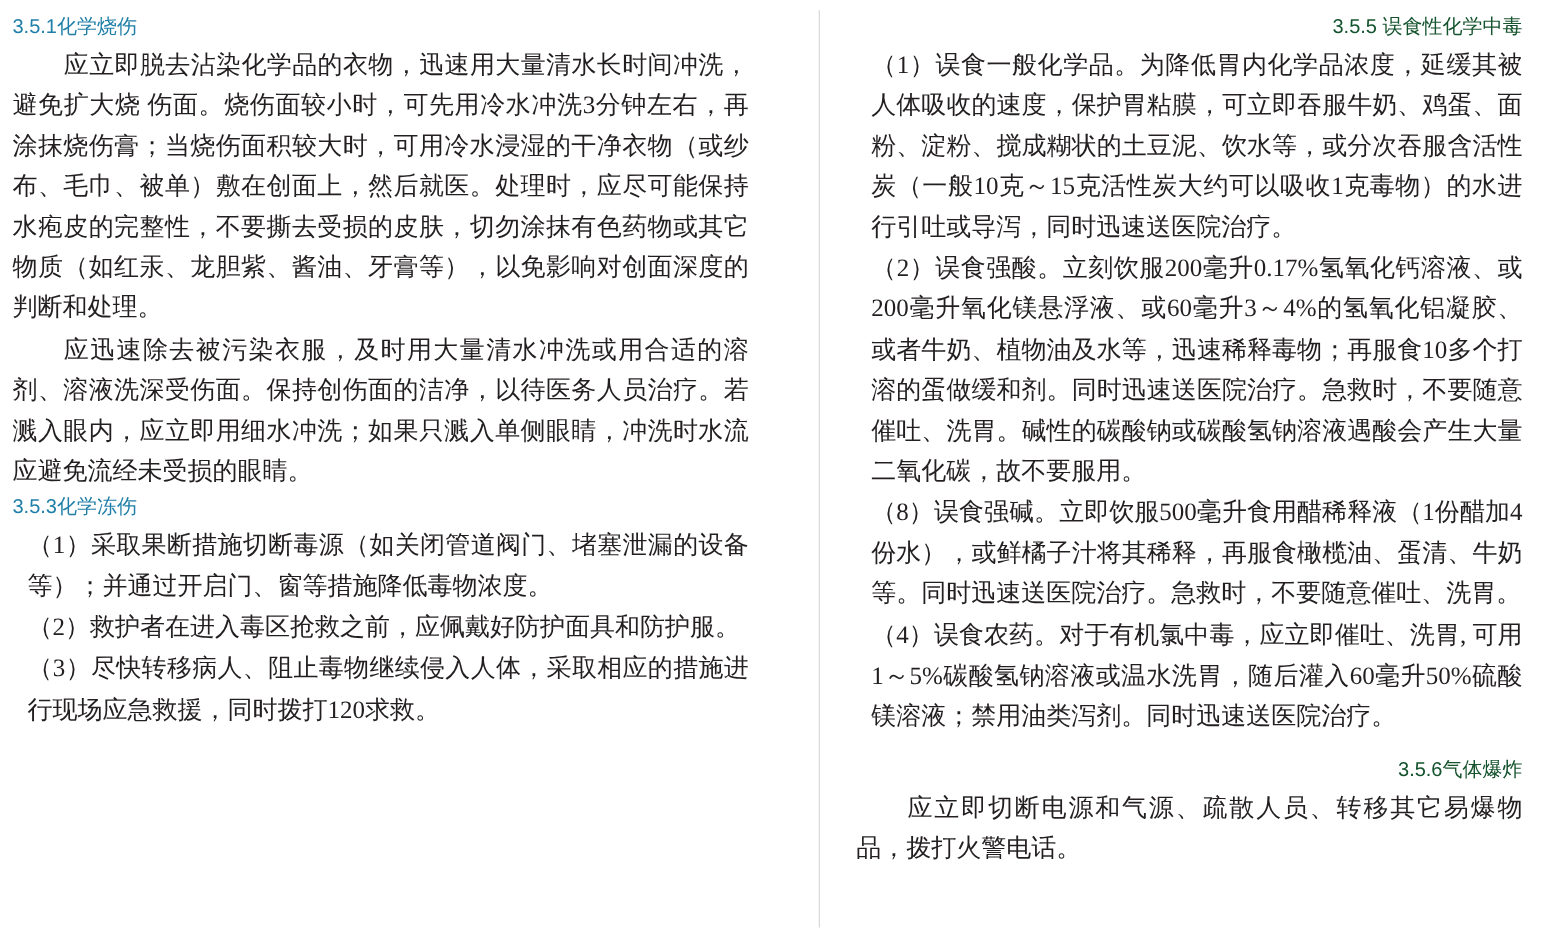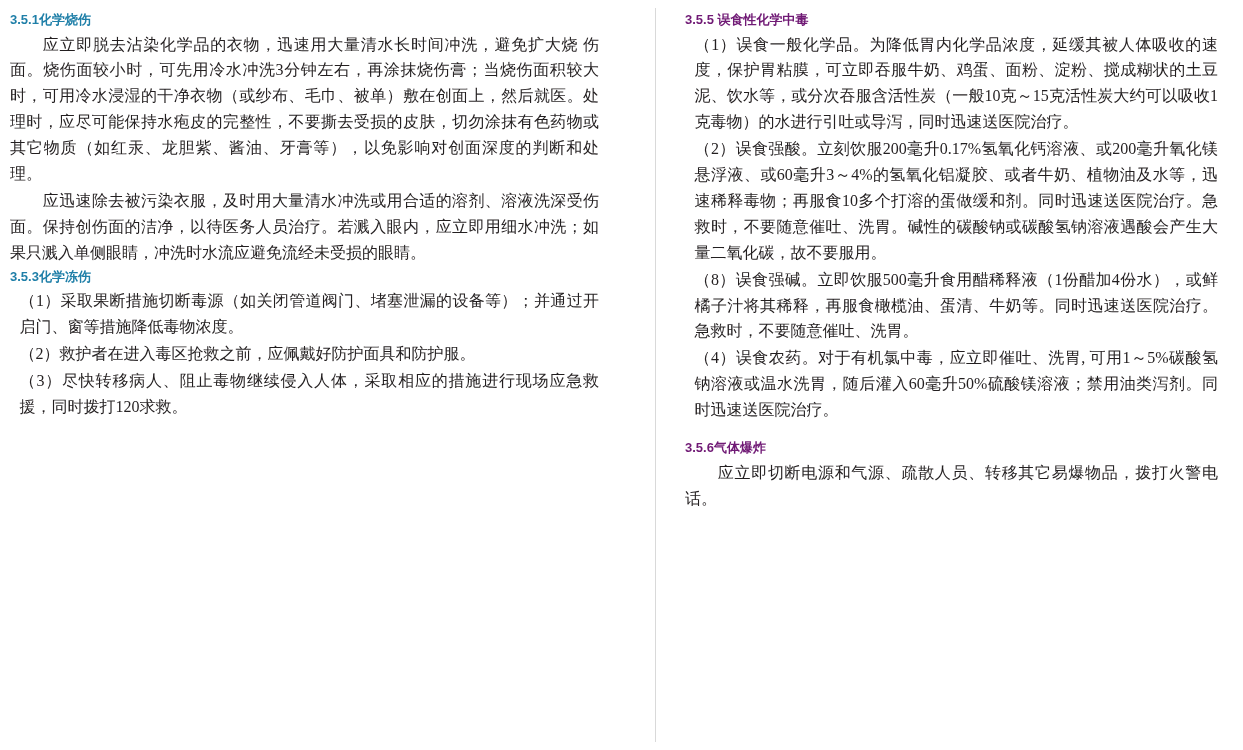--- a/index.html
+++ b/index.html
@@ -34,33 +34,34 @@
   .divider {
     position: absolute;
     left: 655px;
     top: 8px;
     width: 1px;
     height: 734px;
     background: #d9d9d9;
   }
   h3.heading {
     font-family: "Liberation Sans", "DejaVu Sans", sans-serif;
-    font-size: 13px;
-    font-weight: bold;
+    font-size: 16px;
+    font-weight: normal;
     color: #1f7fa8;
     margin: 0 0 2px 0;
     letter-spacing: 0px;
     line-height: 1.5;
   }
   .right h3.heading {
-    color: #701a75;
+    color: #14532d;
+    text-align: right;
   }
   p.para {
     margin: 0 0 1px 0;
-    font-size: 16px;
+    font-size: 20px;
     line-height: 1.62;
     text-align: justify;
     text-justify: inter-ideograph;
     color: #231f20;
   }
   p.indent {
     text-indent: 2.05em;
   }
   p.hang {
     padding-left: 0.6em;

